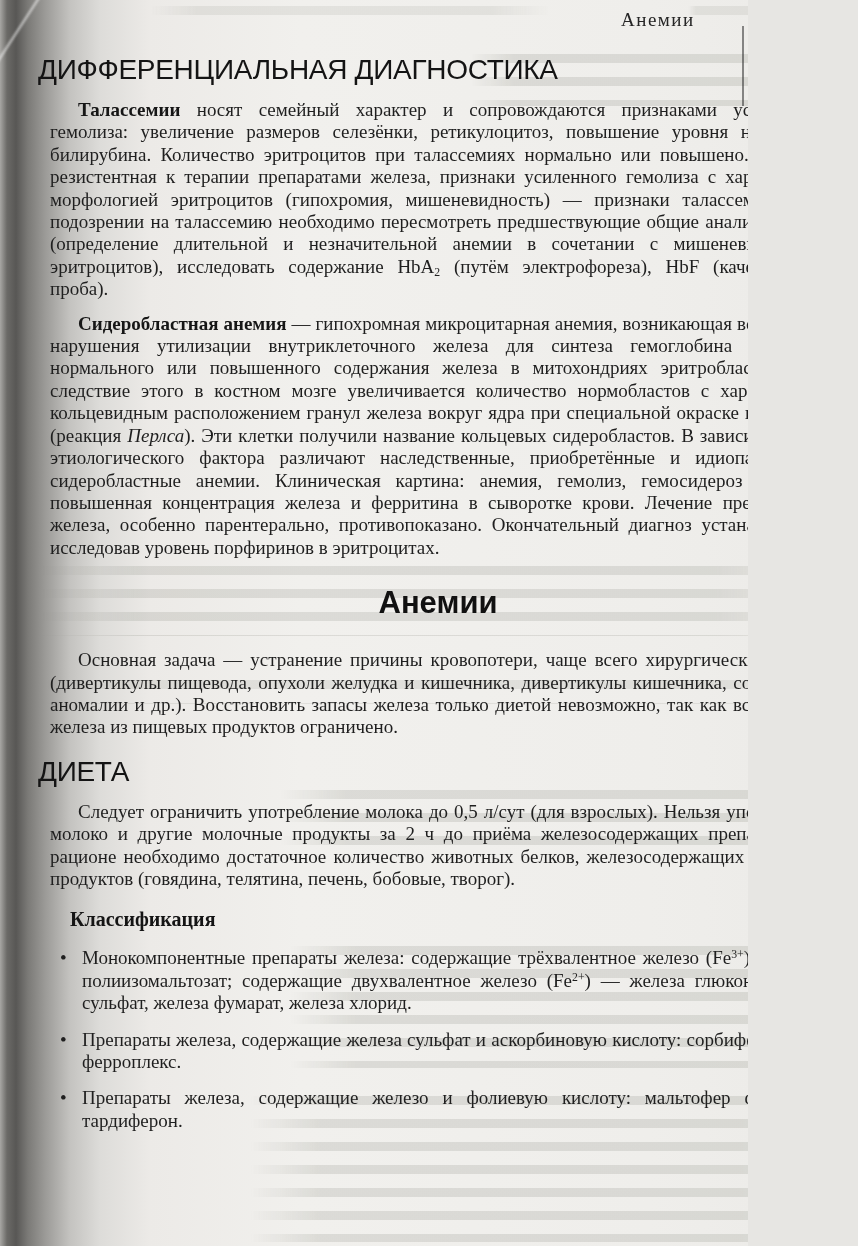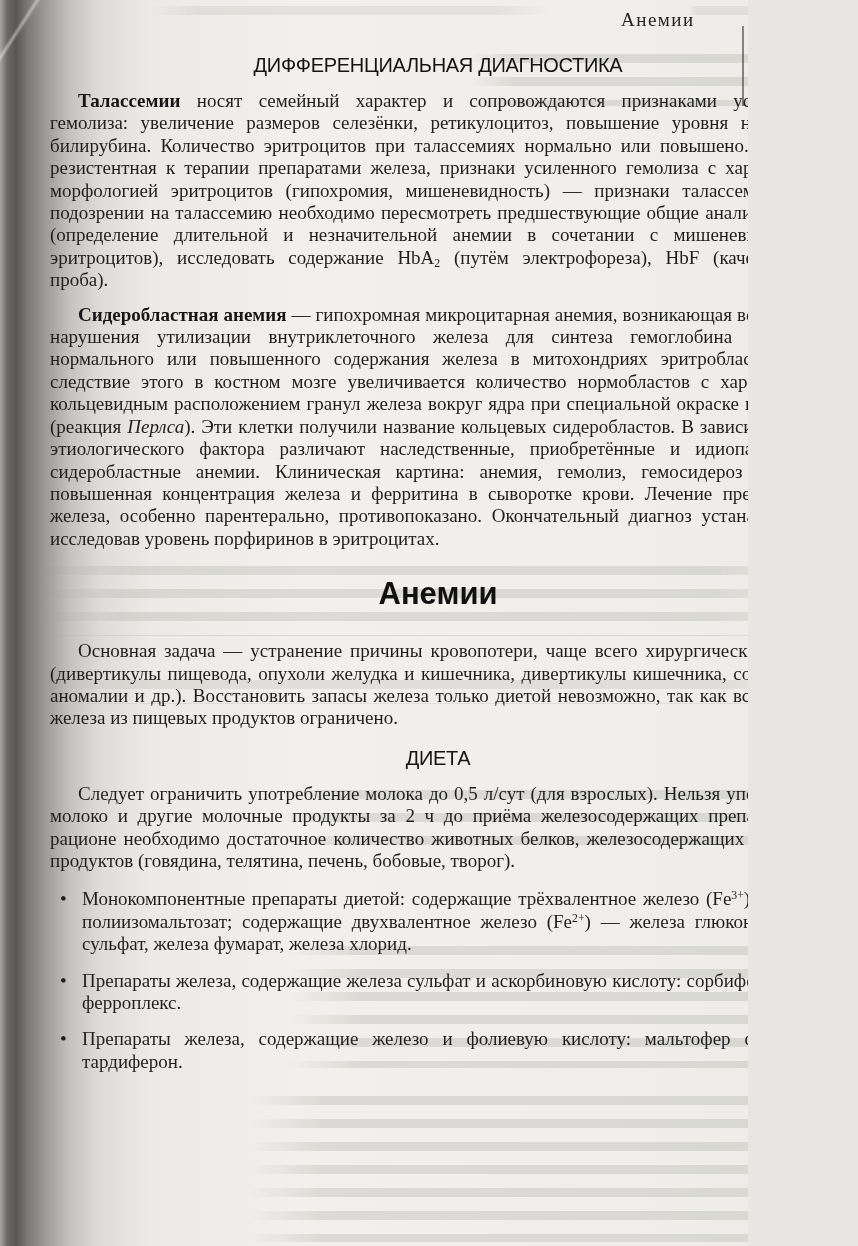--- a/index.html
+++ b/index.html
@@ -55,22 +55,22 @@
     font-size:22px; font-weight:bold; letter-spacing:2px; color:#1a1a1a;
   }
 
   
   .text-block {
     position:absolute; left:38px; top:0; width:800px; z-index:2;
     padding-top:54px;
   }
   .h-sans {
     font-family:"Liberation Sans", sans-serif;
-    font-weight:400; font-size:20px; letter-spacing:-0.3px;
-    color:#141414; margin:0 0 13px 0;text-align:center;
+    font-weight:400; font-size:28px; letter-spacing:-0.3px;
+    color:#141414; margin:0 0 13px 0;
   }
   .h-center {
     font-family:"Liberation Sans", sans-serif;
     font-weight:700; font-size:31px; color:#111;
     text-align:center; margin:26px 0 28px 0;
   }
   .h-sub {
     font-weight:bold; font-size:20px; color:#141414;
     margin:18px 0 4px 0; padding-left:32px;
   }
@@ -125,21 +125,22 @@
 
     <h1 class="h-center">Анемии</h1>
 
     <p class="body"><span>Основная задача — устранение причины кровопотери, чаще всего хирургическим путём (дивертикулы пищевода, опухоли желудка и кишечника, дивертикулы кишечника, сосудистые аномалии и др.). Восстановить запасы железа только диетой невозможно, так как всасывание железа из пищевых продуктов ограничено.</span></p>
 
     <h2 class="h-sans">ДИЕТА</h2>
 
     <p class="body"><span>Следует ограничить употребление молока до 0,5 л/сут (для взрослых). Нельзя употреблять молоко и другие молочные продукты за 2 ч до приёма железосодержащих препаратов. В рационе необходимо достаточное количество животных белков, железосодержащих пищевых продуктов (говядина, телятина, печень, бобовые, творог).</span></p>
 
 
+    <h3 class="h-sub">Классификация</h3>
 
     <ul class="classification">
-      <li><span>Монокомпонентные препараты диетой: содержащие трёхвалентное железо (Fe</span><sup>3+</sup><span>) — железа полиизомальтозат; содержащие двухвалентное железо (Fe</span><sup>2+</sup><span>) — железа глюконат, железа сульфат, железа фумарат, железа хлорид.</span></li>
+      <li><span>Монокомпонентные препараты железа: содержащие трёхвалентное железо (Fe</span><sup>3+</sup><span>) — железа полиизомальтозат; содержащие двухвалентное железо (Fe</span><sup>2+</sup><span>) — железа глюконат, железа сульфат, железа фумарат, железа хлорид.</span></li>
       <li><span>Препараты железа, содержащие железа сульфат и аскорбиновую кислоту: сорбифер дурулес, ферроплекс.</span></li>
       <li><span>Препараты железа, содержащие железо и фолиевую кислоту: мальтофер фол, гино-тардиферон.</span></li>
     </ul>
 
   </main>
 </div>
 
 </body></html>

